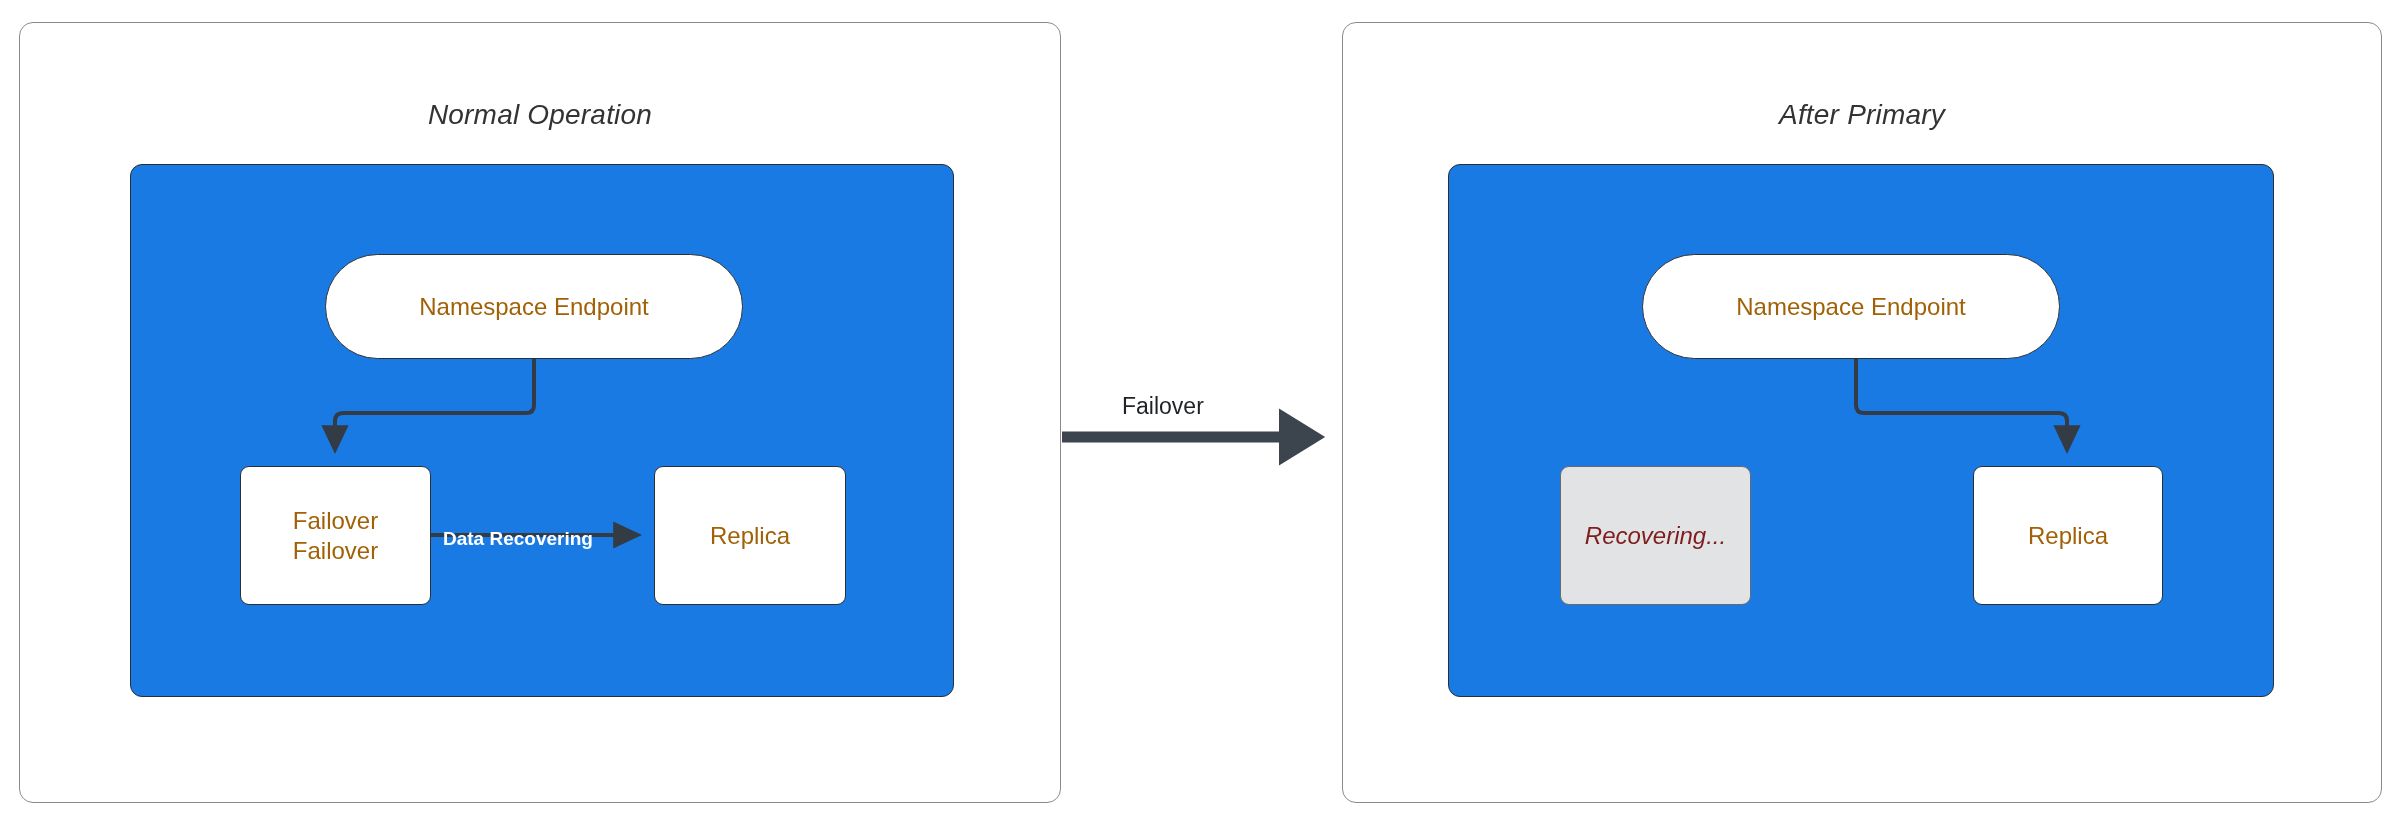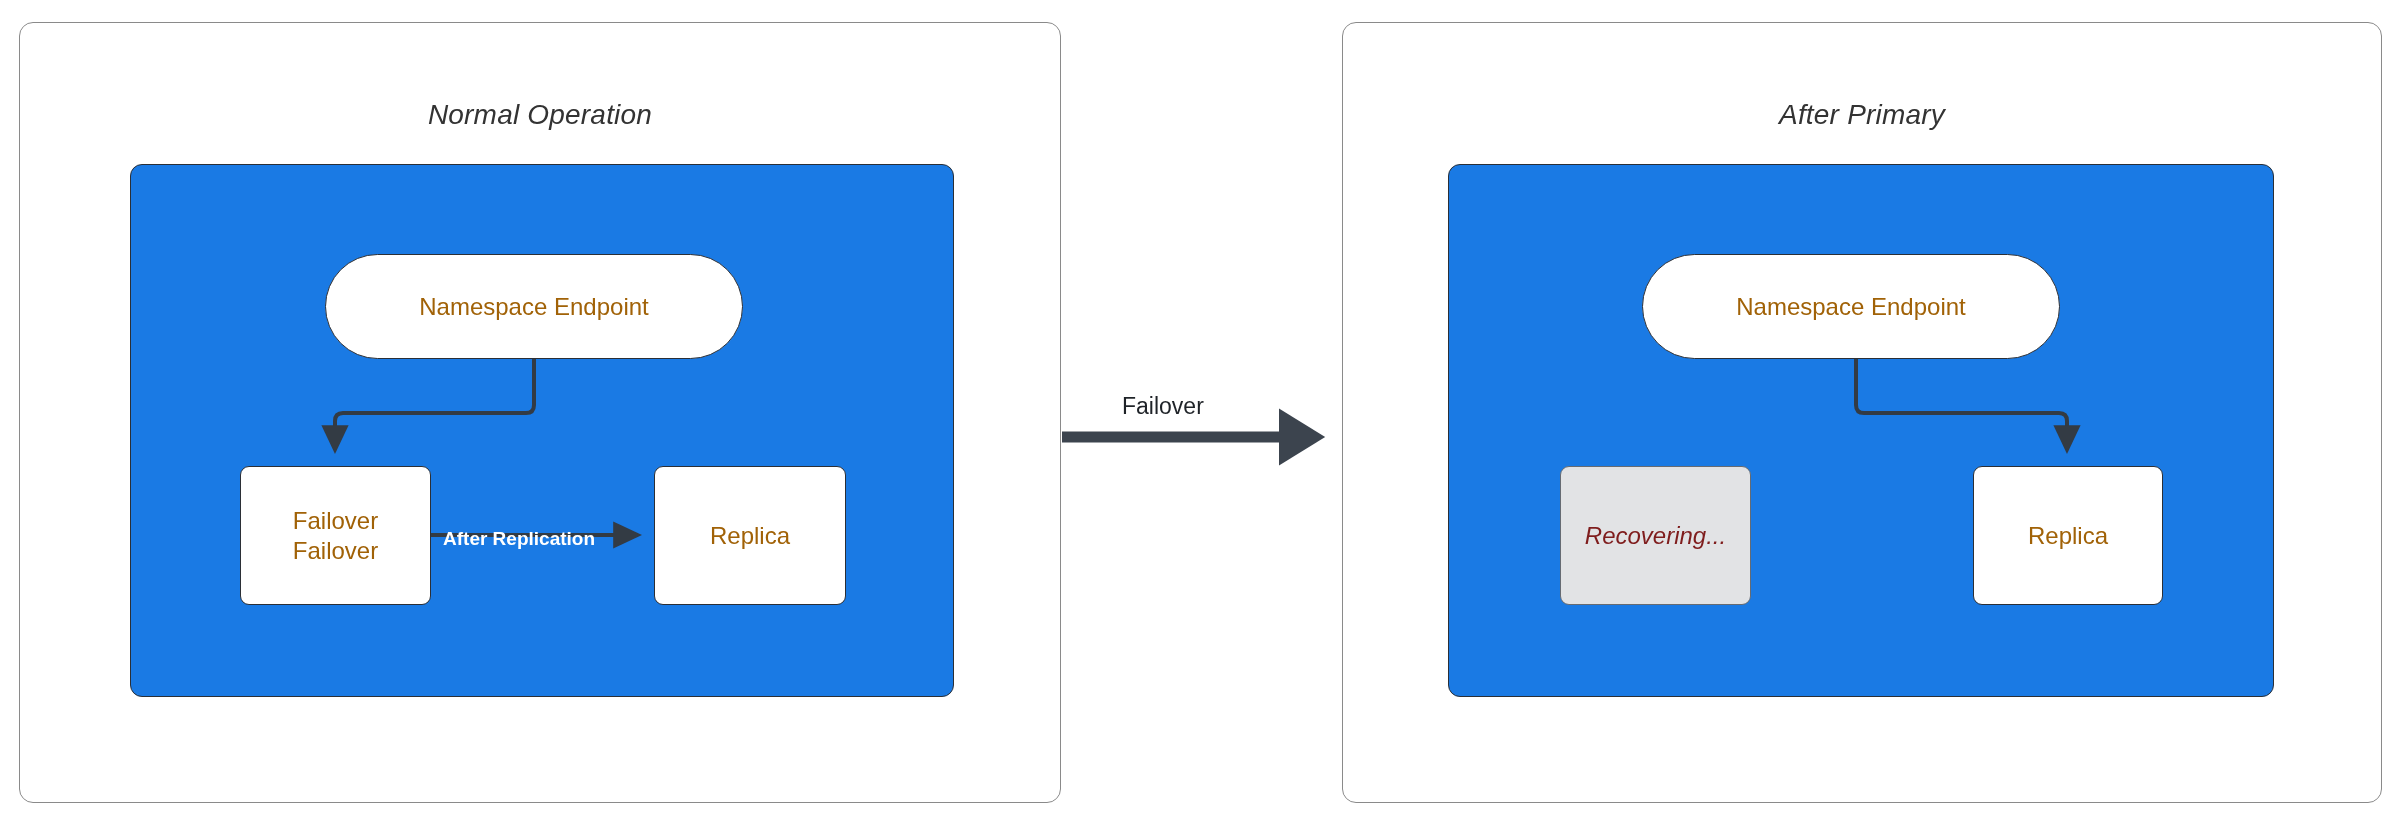--- a/index.html
+++ b/index.html
@@ -153,21 +153,21 @@
     <span>
       <span>Failover</span><br>
       <span>Failover</span>
     </span>
   </div>
 
   <div class="node rect" id="node-replica-left">
     <span>Replica</span>
   </div>
 
-  <div class="edge-label" id="label-data-replication">After Replication</div>
+  <div class="edge-label" id="label-data-replication">Data Recovering</div>
 
   <div class="panel" id="panel-right">
     <div class="panel-title">After Primary</div>
   </div>
 
   <div class="cluster" id="cluster-right"></div>
 
   <div class="node pill" id="node-endpoint-right">
     <span>Namespace Endpoint</span>
   </div>

